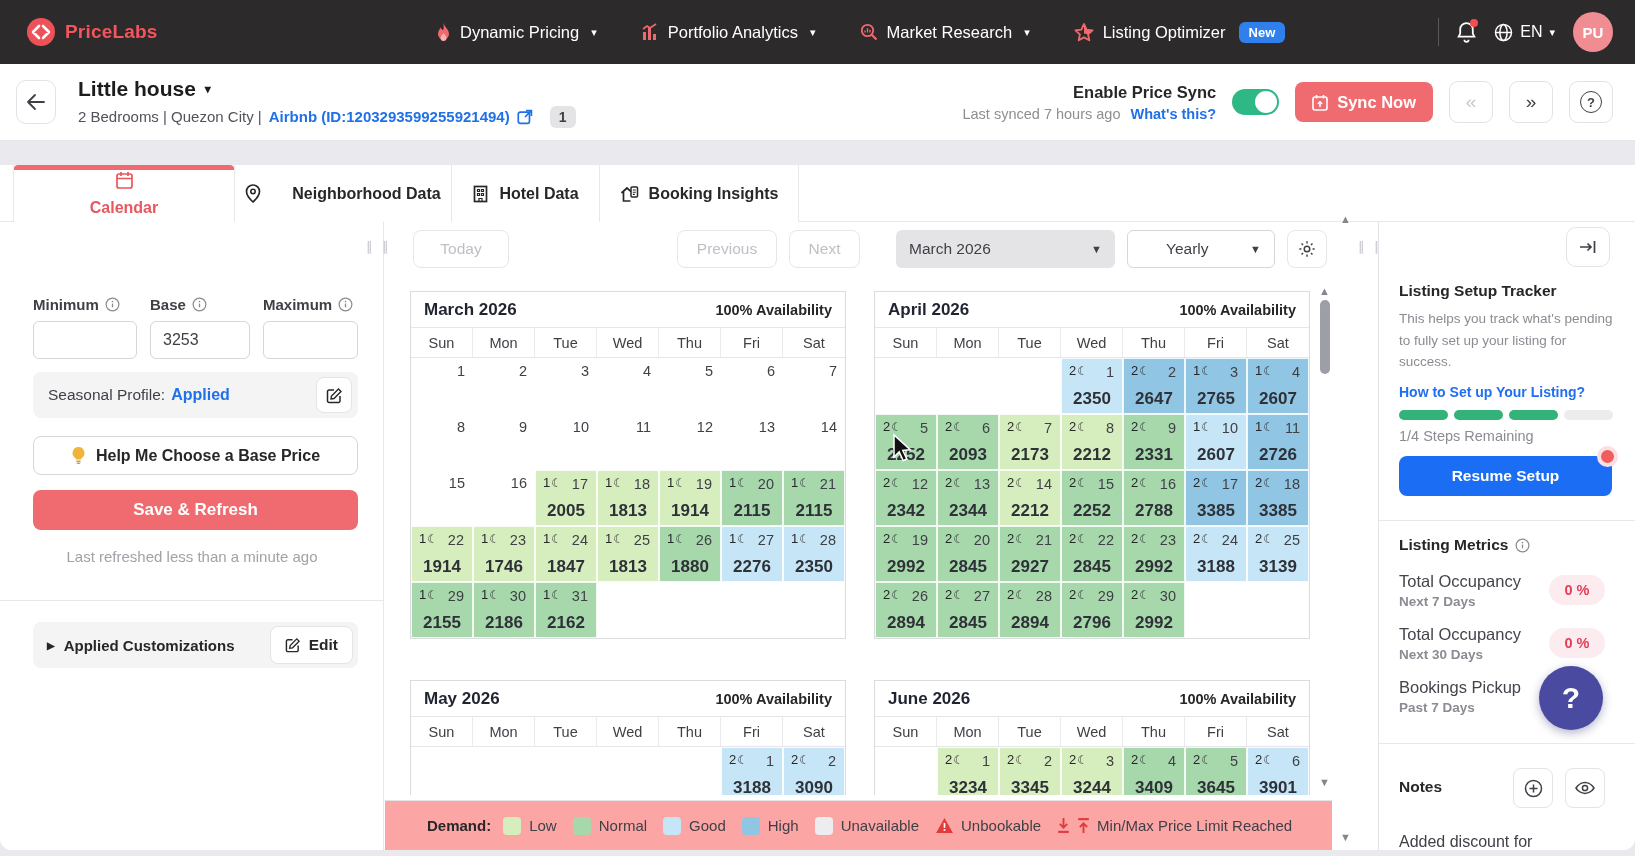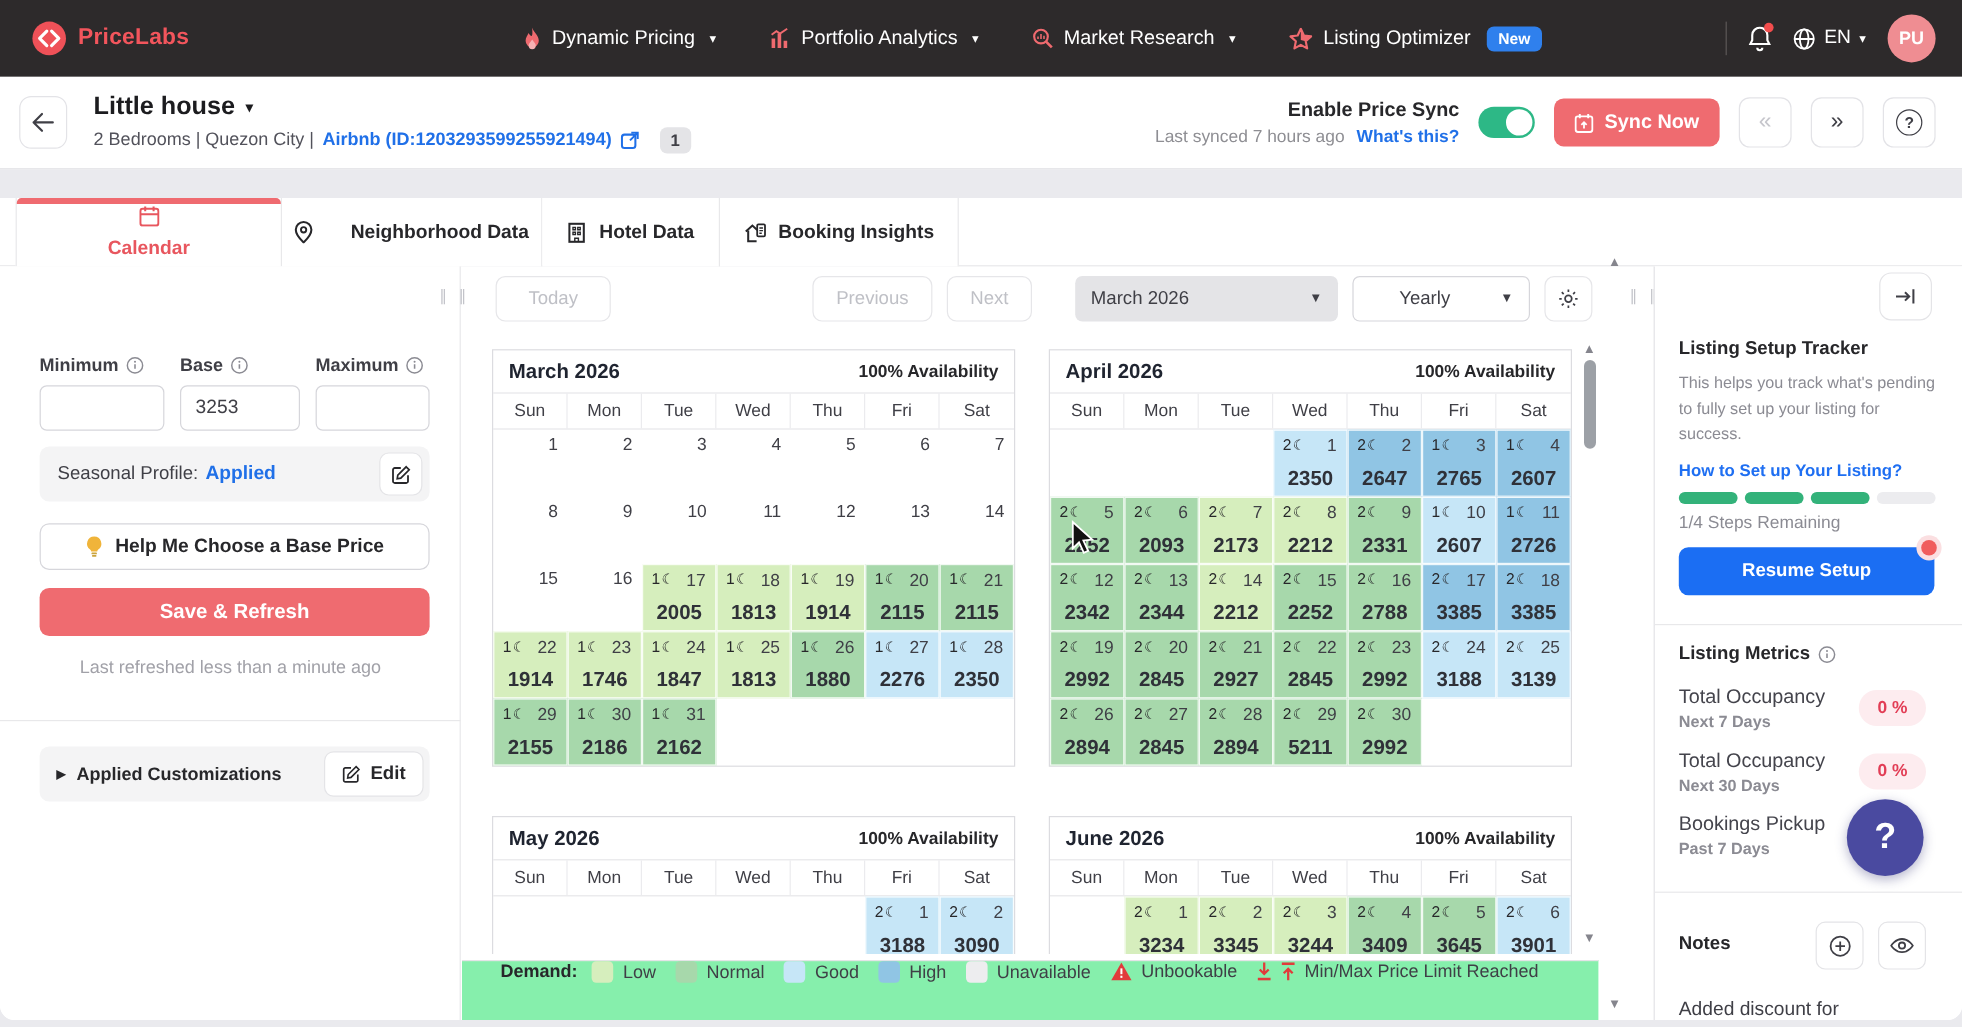--- a/index.html
+++ b/index.html
@@ -99,21 +99,21 @@
   .wd:last-child { border-right:none; }
   .week { display:grid; grid-template-columns:repeat(7,1fr); height:56px; }
   .cell { position:relative; cursor:pointer; }
   .cell .d { position:absolute; top:5px; right:8px; font-size:14.5px; color:#3f3f46; }
   .cell.colored { border:1px solid rgba(255,255,255,.85); }
   .cell .min { position:absolute; top:4px; left:7px; font-size:13px; color:#27272a; }
   .cell .min .moon { font-size:12px; margin-left:1px; }
   .cell .price { position:absolute; bottom:4px; left:0; width:100%; text-align:center; font-size:17px; font-weight:800; color:#2f3138; }
 
   
-  .legend { position:absolute; left:385px; top:635px; width:947px; height:50px; background:#86efac; border-top:1px solid #e4e4e7; display:flex; align-items:flex-start; padding-left:32px; }
+  .legend { position:absolute; left:385px; top:635px; width:947px; height:50px; background:#fca5a5; border-top:1px solid #e4e4e7; display:flex; align-items:center; padding-left:42px; }
   .legend-label { font-size:15px; font-weight:700; color:#27272a; margin-right:12px; }
   .legend-item { display:flex; align-items:center; gap:8px; margin-right:16px; font-size:15px; color:#3f3f46; }
   .legend-swatch { width:18px; height:18px; border-radius:4px; }
   .legend-ico-item { display:flex; align-items:center; gap:7px; margin-right:16px; font-size:15px; color:#3f3f46; }
 
   
   .sb-arrow { position:absolute; font-size:11px; color:#85858d; line-height:1; }
   .sb-thumb { position:absolute; left:1320px; top:135px; width:10px; height:74px; background:#9ca0a6; border-radius:5px; }
 
   
@@ -739,21 +739,21 @@
                 <span class="price">2845</span>
               </div>
               <div class="cell colored" style="background: rgb(167, 216, 171);">
                 <span class="min">2<span class="moon">☾</span></span>
                 <span class="d">28</span>
                 <span class="price">2894</span>
               </div>
               <div class="cell colored" style="background: rgb(167, 216, 171);">
                 <span class="min">2<span class="moon">☾</span></span>
                 <span class="d">29</span>
-                <span class="price">5211</span>
+                <span class="price">2796</span>
               </div>
               <div class="cell colored" style="background: rgb(167, 216, 171);">
                 <span class="min">2<span class="moon">☾</span></span>
                 <span class="d">30</span>
                 <span class="price">2992</span>
               </div>
               <div class="cell"></div>
               <div class="cell"></div>
             </div>
           </div>

